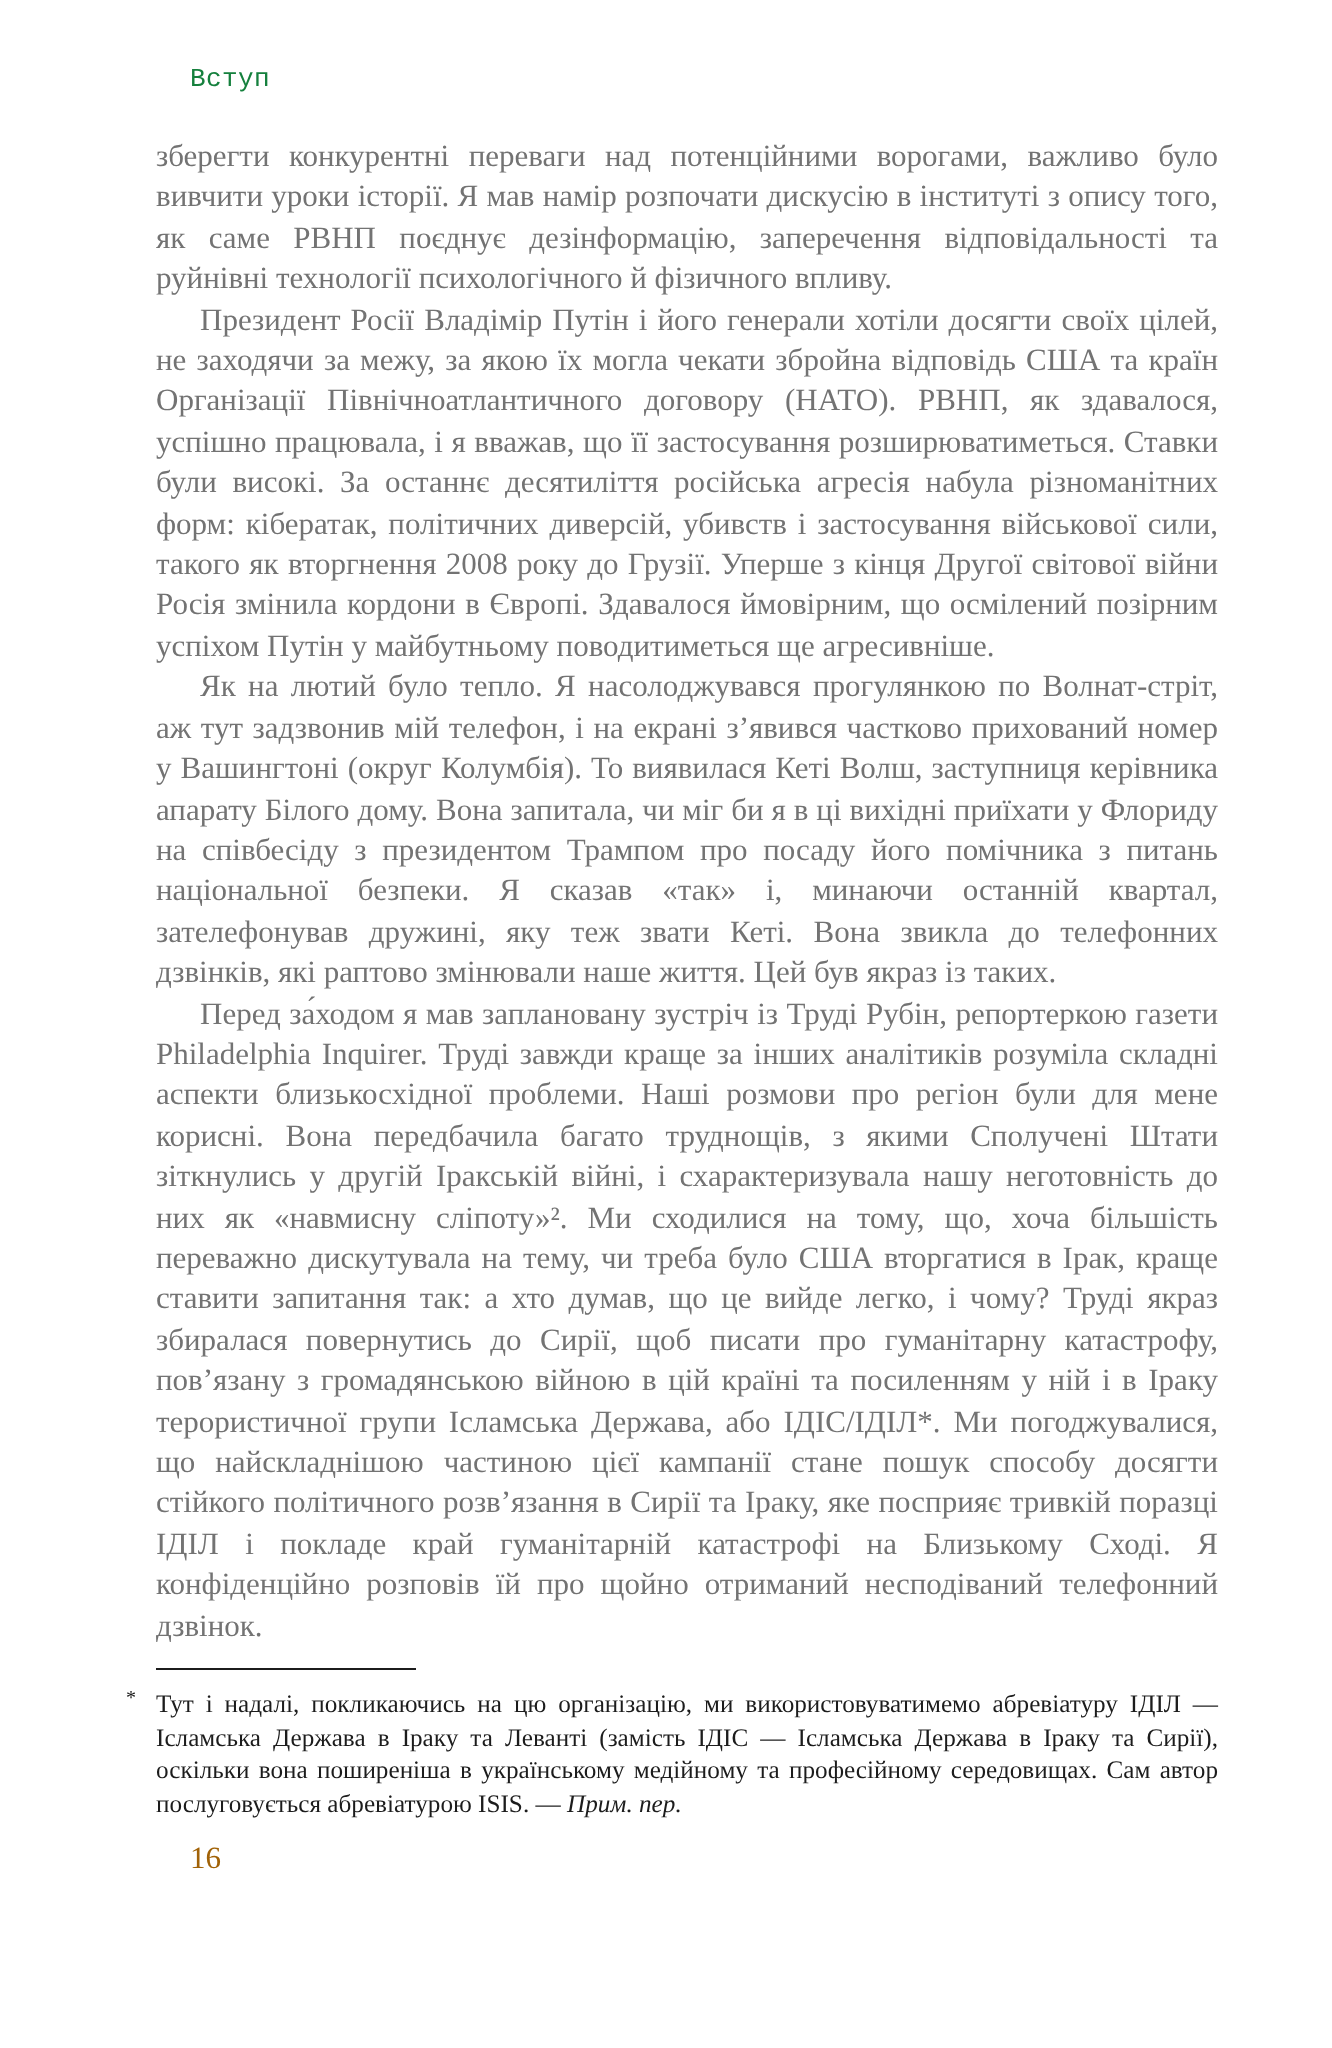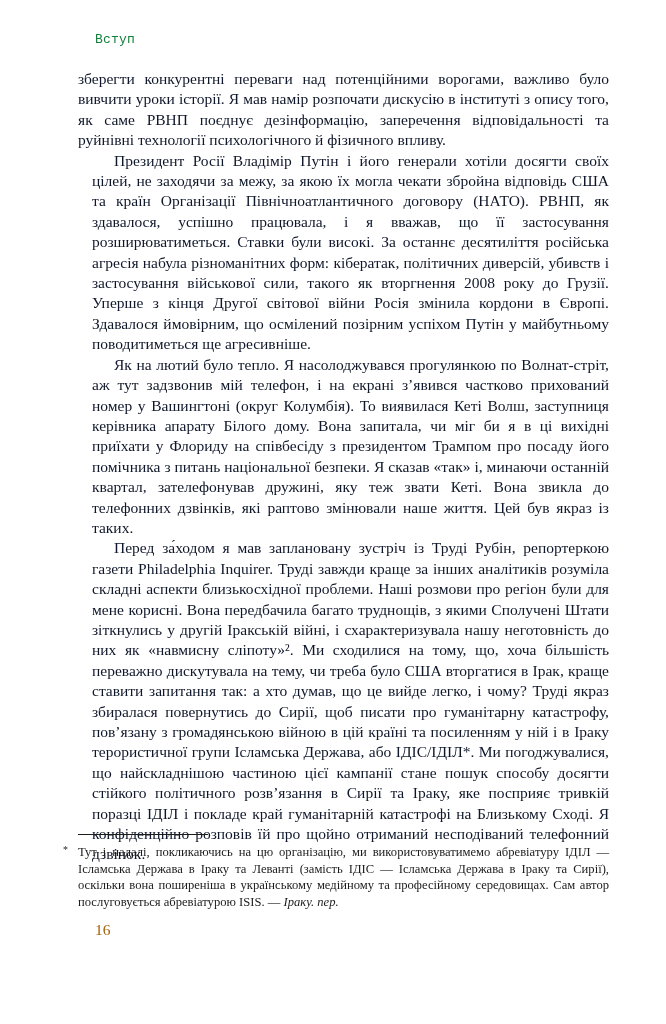--- a/index.html
+++ b/index.html
@@ -27,29 +27,28 @@
   }
   .body-text {
     position: absolute;
     left: 78px;
     top: 69px;
     width: 531px;
     font-family: "Liberation Serif", "DejaVu Serif", serif;
     font-size: 15.5px;
     line-height: 20.4px;
     text-align: justify;
-    color: #0f172a;
+    color: #737373;
   }
   .body-text p {
     margin: 0;
     padding: 0;
   }
   .body-text p.indent {
     text-indent: 22px;
-    margin-left: 14px;
   }
   .footnote {
     position: absolute;
     left: 78px;
     top: 834px;
     width: 531px;
     font-family: "Liberation Serif", "DejaVu Serif", serif;
   }
   .footnote-rule {
     width: 130px;
@@ -92,19 +91,19 @@
   <div class="body-text" id="body-text">
       <p class="">зберегти конкурентні переваги над потенційними ворогами, важливо було вивчити уроки історії. Я мав намір розпочати дискусію в інституті з опису того, як саме РВНП поєднує дезінформацію, заперечення відповідальності та руйнівні технології психологічного й фізичного впливу.</p>
       <p class="indent">Президент Росії Владімір Путін і його генерали хотіли досягти своїх цілей, не заходячи за межу, за якою їх могла чекати збройна відповідь США та країн Організації Північноатлантичного договору (НАТО). РВНП, як здавалося, успішно працювала, і я вважав, що її застосування розширюватиметься. Ставки були високі. За останнє десятиліття російська агресія набула різноманітних форм: кібератак, політичних диверсій, убивств і застосування військової сили, такого як вторгнення 2008 року до Грузії. Уперше з кінця Другої світової війни Росія змінила кордони в Європі. Здавалося ймовірним, що осмілений позірним успіхом Путін у майбутньому поводитиметься ще агресивніше.</p>
       <p class="indent">Як на лютий було тепло. Я насолоджувався прогулянкою по Волнат-стріт, аж тут задзвонив мій телефон, і на екрані з’явився частково прихований номер у Вашингтоні (округ Колумбія). То виявилася Кеті Волш, заступниця керівника апарату Білого дому. Вона запитала, чи міг би я в ці вихідні приїхати у Флориду на співбесіду з президентом Трампом про посаду його помічника з питань національної безпеки. Я сказав «так» і, минаючи останній квартал, зателефонував дружині, яку теж звати Кеті. Вона звикла до телефонних дзвінків, які раптово змінювали наше життя. Цей був якраз із таких.</p>
       <p class="indent">Перед за́ходом я мав заплановану зустріч із Труді Рубін, репортеркою газети Philadelphia Inquirer. Труді завжди краще за інших аналітиків розуміла складні аспекти близькосхідної проблеми. Наші розмови про регіон були для мене корисні. Вона передбачила багато труднощів, з якими Сполучені Штати зіткнулись у другій Іракській війні, і схарактеризувала нашу неготовність до них як «навмисну сліпоту»². Ми сходилися на тому, що, хоча більшість переважно дискутувала на тему, чи треба було США вторгатися в Ірак, краще ставити запитання так: а хто думав, що це вийде легко, і чому? Труді якраз збиралася повернутись до Сирії, щоб писати про гуманітарну катастрофу, пов’язану з громадянською війною в цій країні та посиленням у ній і в Іраку терористичної групи Ісламська Держава, або ІДІС/ІДІЛ*. Ми погоджувалися, що найскладнішою частиною цієї кампанії стане пошук способу досягти стійкого політичного розв’язання в Сирії та Іраку, яке посприяє тривкій поразці ІДІЛ і покладе край гуманітарній катастрофі на Близькому Сході. Я конфіденційно розповів їй про щойно отриманий несподіваний телефонний дзвінок.</p>
     </div>
 
   <div class="footnote">
     <div class="footnote-rule"></div>
     <div class="footnote-body">
-      <span class="footnote-marker">*</span><span>Тут і надалі, покликаючись на цю організацію, ми використовуватимемо абревіатуру ІДІЛ — Ісламська Держава в Іраку та Леванті (замість ІДІС — Ісламська Держава в Іраку та Сирії), оскільки вона поширеніша в українському медійному та професійному середовищах. Сам автор послуговується абревіатурою ISIS. — </span><em>Іраку. пер.</em>
+      <span class="footnote-marker">*</span><span>Тут і надалі, покликаючись на цю організацію, ми використовуватимемо абревіатуру ІДІЛ — Ісламська Держава в Іраку та Леванті (замість ІДІС — Ісламська Держава в Іраку та Сирії), оскільки вона поширеніша в українському медійному та професійному середовищах. Сам автор послуговується абревіатурою ISIS. — </span><em>Прим. пер.</em>
     </div>
   </div>
 
   <div class="page-number">16</div>
 
 </div>
 
 </body></html>

